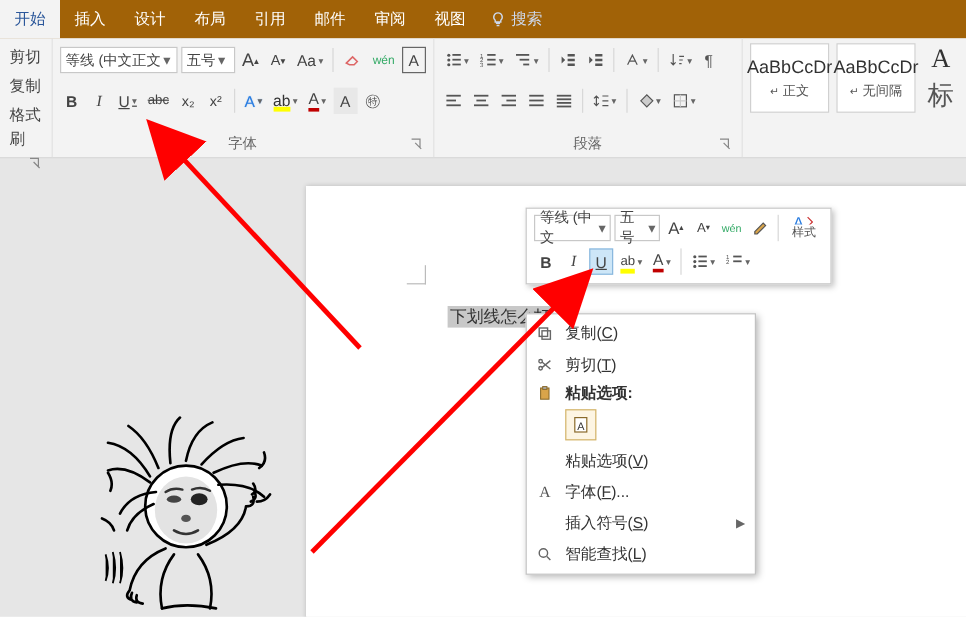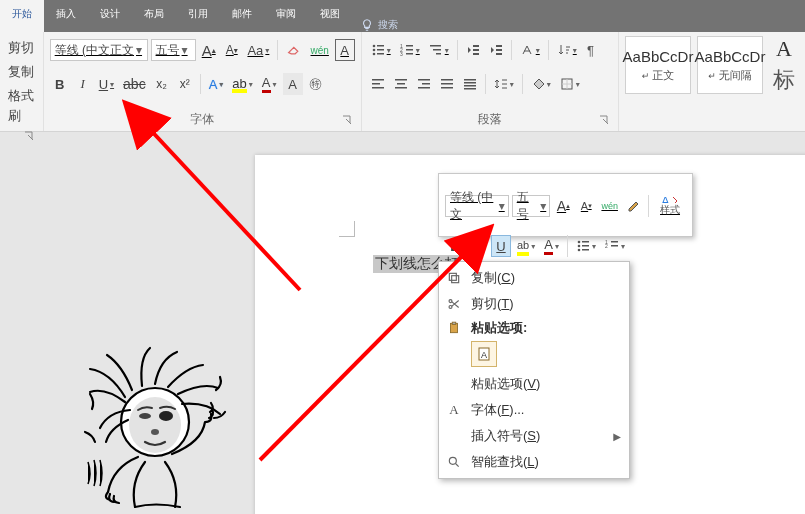--- a/index.html
+++ b/index.html
@@ -1,35 +1,35 @@
 <!DOCTYPE html>
 <html><head>
 <meta charset="utf-8">
 <style>
   * { box-sizing: border-box; margin: 0; padding: 0; font-family: "Microsoft YaHei", sans-serif; }
   body { width: 805px; height: 514px; background: #e6e6e6; overflow: hidden; position: relative; }
 
-  .ribbon-tabs { display: flex; background: #737373; color: #fff; height: 32px; align-items: stretch; font-size: 10px; }
+  .ribbon-tabs { display: flex; background: #a16207; color: #fff; height: 32px; align-items: stretch; font-size: 13px; }
   .ribbon-tabs .tab { padding: 7px 12px; cursor: pointer; }
   .ribbon-tabs .tab.active { background: #f3f3f3; color: #2b579a; }
-  .ribbon-tabs .search { display: flex; align-items: flex-end; color: #cdd9ee; padding-left: 8px; }
+  .ribbon-tabs .search { display: flex; align-items: center; color: #cdd9ee; padding-left: 8px; }
   .ribbon-tabs .search svg { margin-right: 4px; }
 
   .ribbon { display: flex; background: #f3f3f3; border-bottom: 1px solid #d4d4d4; height: 100px; }
   .group { border-right: 1px solid #e1e1e1; padding: 4px 6px 2px 6px; display: flex; flex-direction: column; justify-content: space-between; position: relative; }
   .group-label { text-align: center; font-size: 12px; color: #666; padding: 2px 0 1px; position: relative; }
   .group-label .launcher { position: absolute; right: 0; bottom: 1px; width: 14px; height: 14px; color: #888; }
 
   .clip-group { width: 44px; }
   .clip-group .stack { font-size: 13px; color: #444; line-height: 20px; }
   .clip-group .stack div { padding: 2px 2px; }
 
   .font-group { width: 318px; }
   .row { display: flex; align-items: center; gap: 3px; }
-  .row.top { height: 28px; margin-bottom: 6px; text-decoration: underline; }
+  .row.top { height: 28px; margin-bottom: 6px; }
   .row.bot { height: 28px; }
 
   .combo { display: flex; align-items: center; border: 1px solid #c8c8c8; background: #fff; height: 22px; font-size: 12px; padding: 0 1px 0 4px; color: #444; }
   .combo .arrow { color: #666; padding: 0 2px; }
 
   .btn, .ibtn { display: inline-flex; align-items: center; justify-content: center; min-width: 20px; height: 22px; padding: 0 3px; color: #444; font-size: 13px; }
   .ibtn.split::after { content: "▾"; font-size: 8px; color: #666; margin-left: 2px; }
   .sep { width: 1px; height: 20px; background: #d8d8d8; margin: 0 2px; }
 
   .para-group { width: 260px; }
@@ -39,21 +39,21 @@
   .style-box.last { border: none; background: transparent; width: 30px; justify-content: center; font-size: 22px; }
 
   
   .page-wrap { position: absolute; left: 255px; top: 155px; width: 560px; height: 380px; background: #fff; box-shadow: 0 0 4px rgba(0,0,0,0.2); }
   .corner { position: absolute; width: 16px; height: 16px; border-left: 1px solid #bbb; border-top: 1px solid #bbb; left: 100px; top: 80px; transform: translate(0,0) rotate(0deg); }
   .corner.tl { left: 100px; top: 82px; border: none; border-right:1px solid #bbb; border-bottom:1px solid #bbb; width:16px; height:16px; transform: translate(-16px,-16px);}
   .sel-text { position: absolute; left: 118px; top: 100px; font-size: 14px; color: #333; background: #c8c8c8; padding: 0 2px; }
 
   
   .mini { position: absolute; left: 438px; top: 173px; width: 255px; height: 64px; background: #fff; border: 1px solid #c8c8c8; box-shadow: 2px 2px 5px rgba(0,0,0,0.25); padding: 4px 6px; }
-  .mini .row { height: 24px; margin-top: 16px; }
+  .mini .row { height: 24px; }
   .mini .row.top { margin-bottom: 4px; }
   .mini .sep { height: 22px; }
   .mini .u-active { background: #cde6f7; border: 1px solid #8ab8de; padding: 0 2px; }
 
   
   .ctx { position: absolute; left: 438px; top: 261px; width: 192px; background: #fff; border: 1px solid #c2c2c2; box-shadow: 2px 2px 6px rgba(0,0,0,0.3); font-size: 13px; color: #333; padding: 3px 0; }
   .ctx .item { display: flex; align-items: center; height: 26px; padding: 0 8px 0 6px; gap: 8px; position: relative; }
   .ctx .item .ico { width: 18px; display: flex; justify-content: center; color: #6b6b6b; }
   .ctx .item .lab .accel { text-decoration: underline; }
   .ctx .item .arrow { margin-left: auto; font-size: 10px; color: #666; }
@@ -133,21 +133,21 @@
         </span>
         <span class="ibtn" style="font-size:10px;color:#3a6">wén</span>
         <span class="ibtn" style="border:1px solid #666;padding:0 3px">A</span>
       </div>
       <div class="row bot">
         <span class="ibtn" style="font-weight:bold">B</span>
         <span class="ibtn" style="font-style:italic;font-family:serif">I</span>
         <span class="ibtn split" style="text-decoration:underline">
             <span>U</span>
           </span>
-        <span class="ibtn" style="text-decoration:line-through;font-size:14px">abc</span>
+        <span class="ibtn" style="text-decoration:line-through;font-size:11px">abc</span>
         <span class="ibtn" style="font-size:12px">x₂</span>
         <span class="ibtn" style="font-size:12px">x²</span>
         <span class="sep"></span>
         <span class="ibtn split" style="color:#2b7de0;text-shadow:0 0 1px #7ab0ee">A</span>
         <span class="ibtn split">
           <span style="position:relative"><span style="color:#333">ab</span><span style="display:block;height:4px;background:#ffff00;margin-top:-2px"></span></span>
         </span>
         <span class="ibtn split">
           <span style="position:relative"><span>A</span><span style="display:block;height:3px;background:#c00000"></span></span>
         </span>

